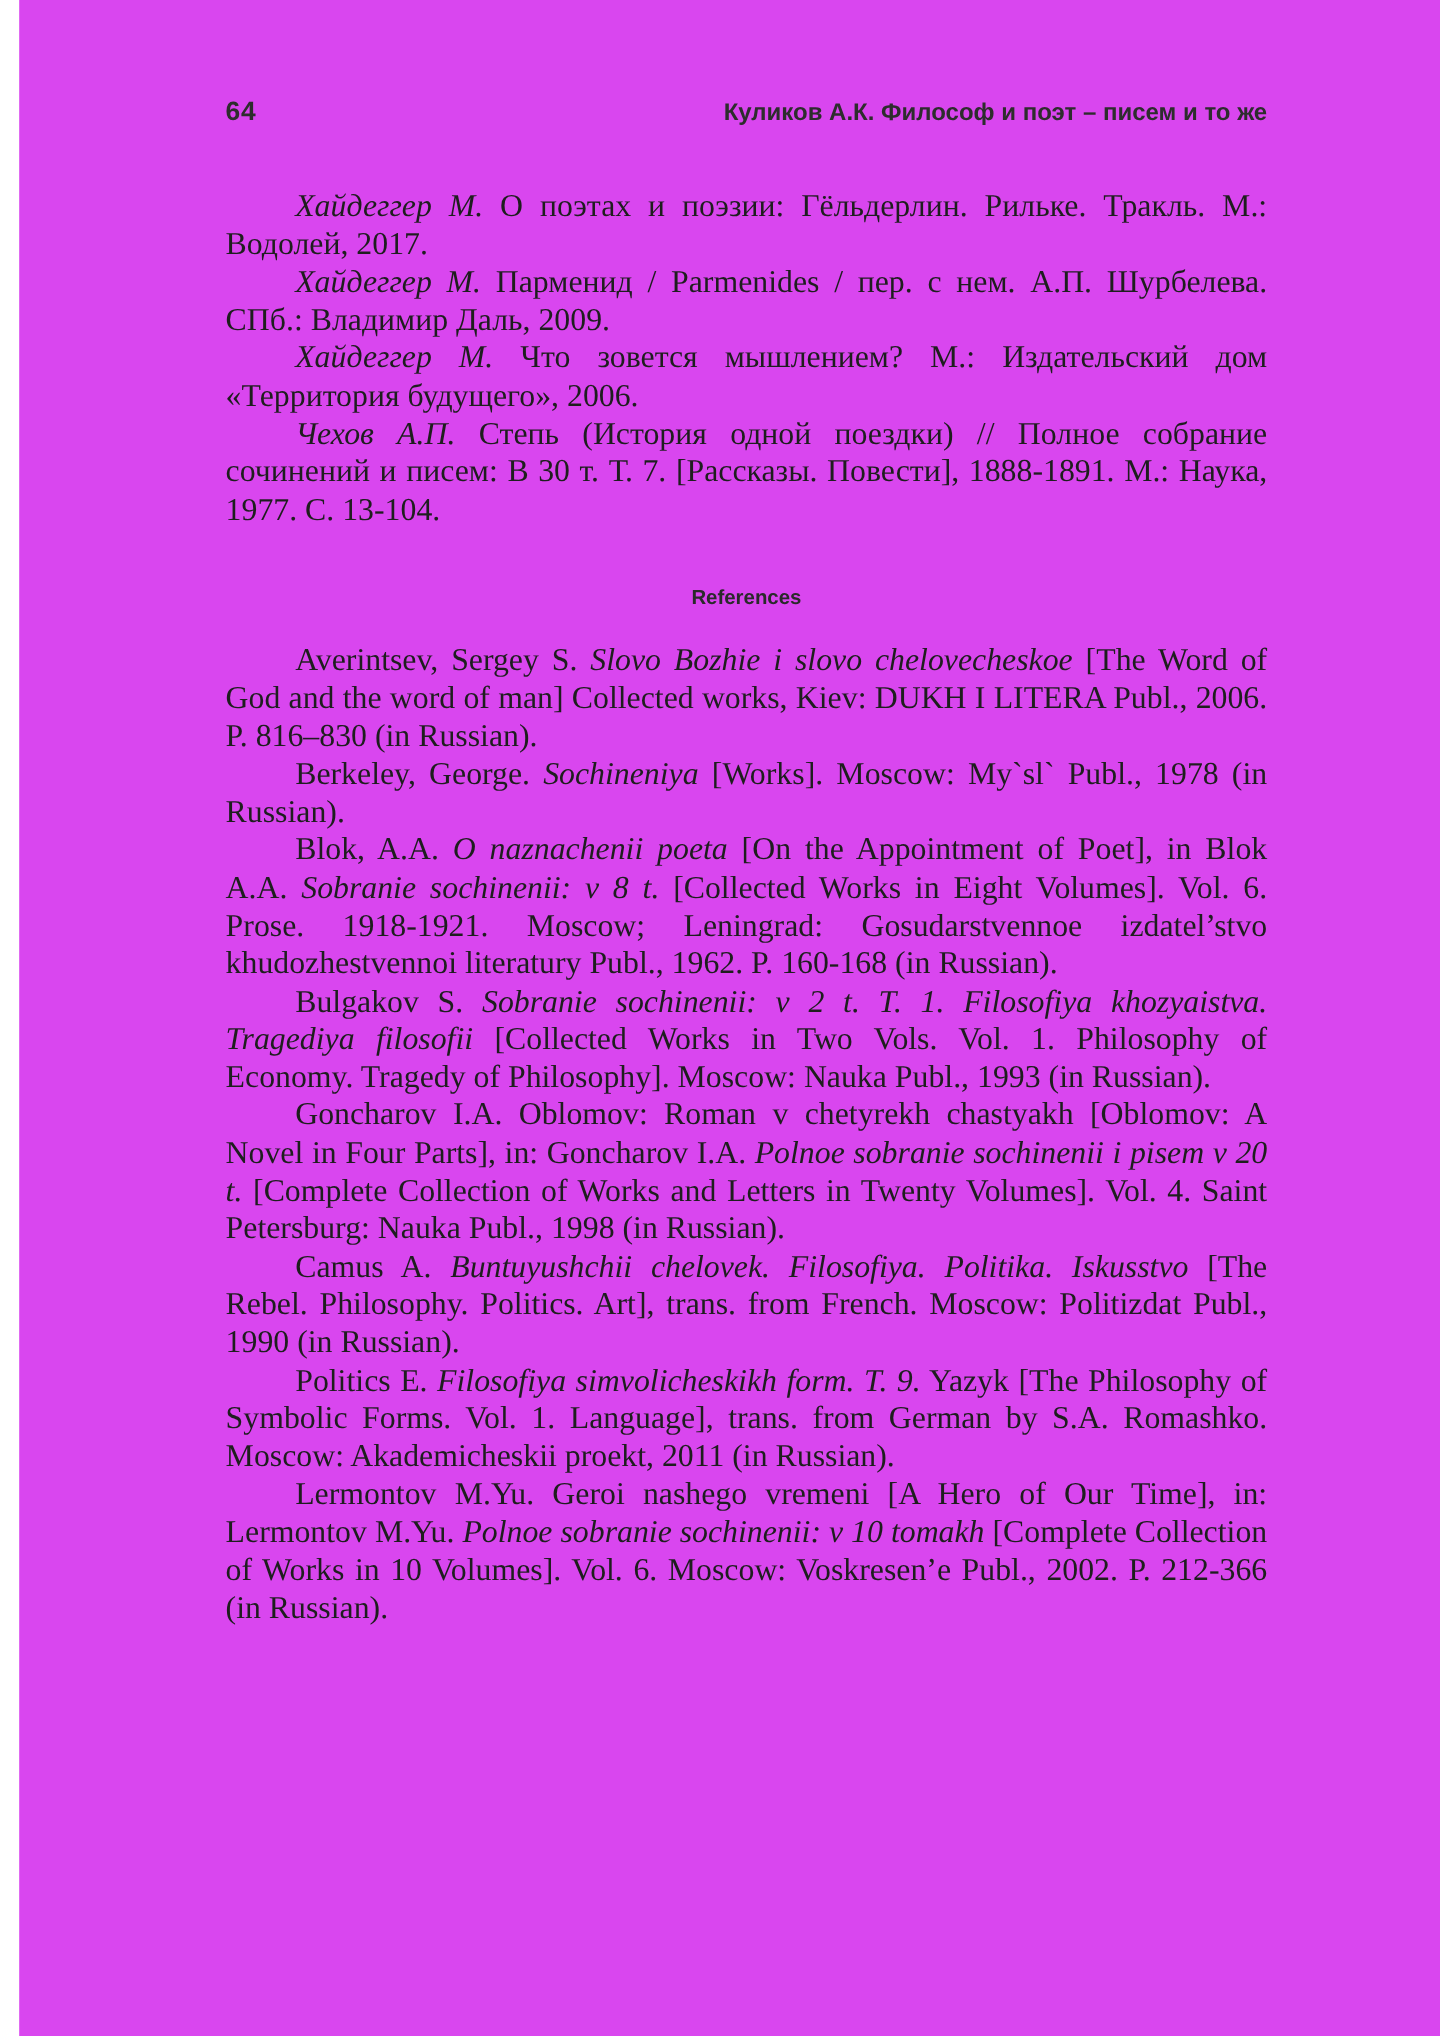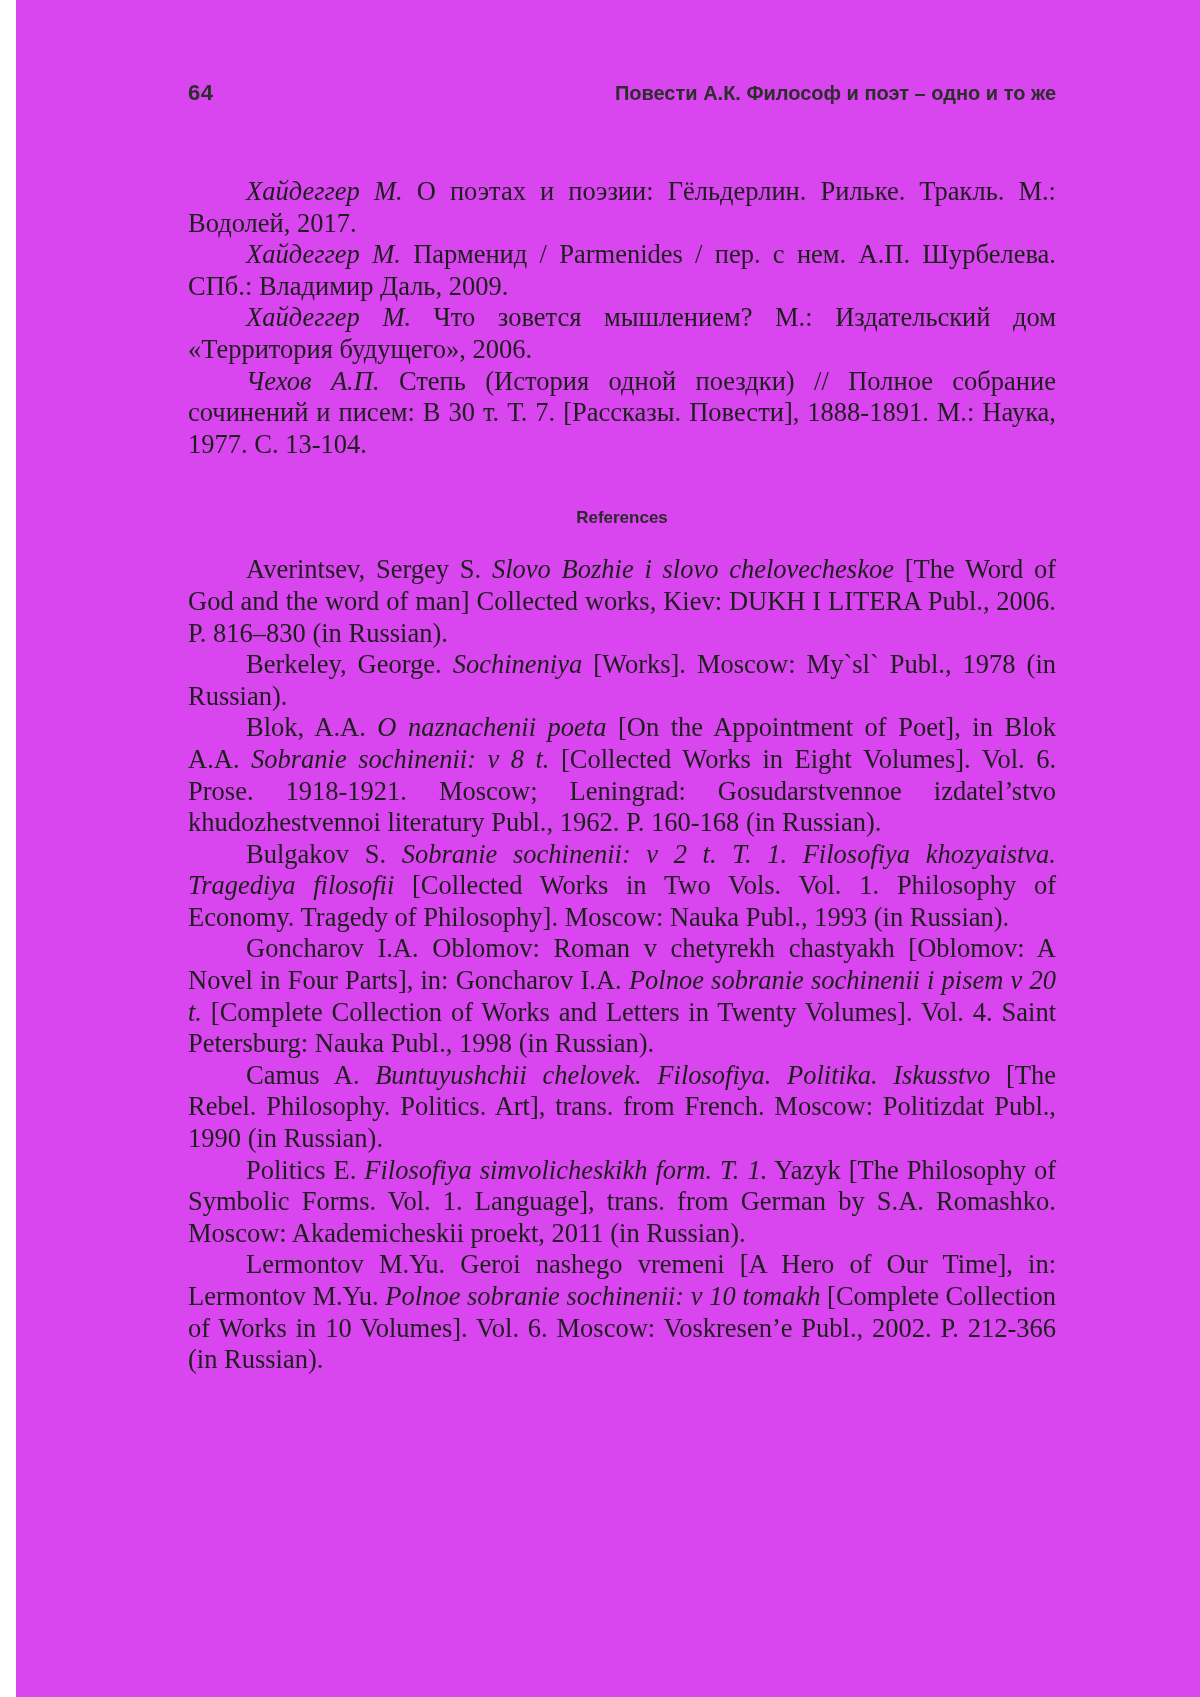--- a/index.html
+++ b/index.html
@@ -33,21 +33,21 @@
     letter-spacing: 0.5px;
   }
   .running-title {
     font-size: 20px;
     font-weight: 700;
   }
   .content {
     position: absolute;
     left: 172px;
     width: 868px;
-    top: 176px;
+    top: 156px;
     color: #1e1e1e;
   }
   .entry {
     margin: 0;
     font-size: 26.5px;
     line-height: 31.6px;
     text-align: justify;
     text-indent: 58px;
   }
   .entry .it {
@@ -63,40 +63,40 @@
     line-height: 32px;
   }
 </style>
 </head>
 <body>
 
 <div class="page">
 
   <header class="running-header">
     <span class="pageno">64</span>
-    <span class="running-title">Повести А.К. Философ и поэт – одно и то же</span>
+    <span class="running-title">Куликов А.К. Философ и поэт – писем и то же</span>
   </header>
 
   <main class="content">
 
     <section id="biblio-ru">
         <p class="entry"><span class="it">Хайдеггер М.</span><span> О поэтах и поэзии: Гёльдерлин. Рильке. Тракль. М.: Водолей, 2017.</span></p>
         <p class="entry"><span class="it">Хайдеггер М.</span><span> Парменид / Parmenides / пер. с нем. А.П. Шурбелева. СПб.: Владимир Даль, 2009.</span></p>
         <p class="entry"><span class="it">Хайдеггер М.</span><span> Что зовется мышлением? М.: Издательский дом «Территория будущего», 2006.</span></p>
         <p class="entry"><span class="it">Чехов А.П.</span><span> Степь (История одной поездки) // Полное собрание сочинений и писем: В 30 т. Т. 7. [Рассказы. Повести], 1888-1891. М.: Наука, 1977. С. 13-104.</span></p>
       </section>
 
     <h2 class="refs-heading">References</h2>
 
     <section id="biblio-en">
         <p class="entry"><span>Averintsev, Sergey S. </span><span class="it">Slovo Bozhie i slovo chelovecheskoe</span><span> [The Word of God and the word of man] Collected works, Kiev: DUKH I LITERA Publ., 2006. P. 816–830 (in Russian).</span></p>
         <p class="entry"><span>Berkeley, George. </span><span class="it">Sochineniya</span><span> [Works]. Moscow: My`sl` Publ., 1978 (in Russian).</span></p>
         <p class="entry"><span>Blok, A.A. </span><span class="it">O naznachenii poeta</span><span> [On the Appointment of Poet], in Blok A.A. </span><span class="it">Sobranie sochinenii: v 8 t.</span><span> [Collected Works in Eight Volumes]. Vol. 6. Prose. 1918-1921. Moscow; Leningrad: Gosudarstvennoe izdatel’stvo khudozhestvennoi literatury Publ., 1962. P. 160-168 (in Russian).</span></p>
         <p class="entry"><span>Bulgakov S. </span><span class="it">Sobranie sochinenii: v 2 t. T. 1. Filosofiya khozyaistva. Tragediya filosofii</span><span> [Collected Works in Two Vols. Vol. 1. Philosophy of Economy. Tragedy of Philosophy]. Moscow: Nauka Publ., 1993 (in Russian).</span></p>
         <p class="entry"><span>Goncharov I.A. Oblomov: Roman v chetyrekh chastyakh [Oblomov: A Novel in Four Parts], in: Goncharov I.A. </span><span class="it">Polnoe sobranie sochinenii i pisem v 20 t.</span><span> [Complete Collection of Works and Letters in Twenty Volumes]. Vol. 4. Saint Petersburg: Nauka Publ., 1998 (in Russian).</span></p>
         <p class="entry"><span>Camus A. </span><span class="it">Buntuyushchii chelovek. Filosofiya. Politika. Iskusstvo</span><span> [The Rebel. Philosophy. Politics. Art], trans. from French. Moscow: Politizdat Publ., 1990 (in Russian).</span></p>
-        <p class="entry"><span>Politics E. </span><span class="it">Filosofiya simvolicheskikh form. T. 1.</span><span> Yazyk [The Philosophy of Symbolic Forms. Vol. 1.  Language], trans. from German by S.A. Romashko. Moscow: Akademicheskii proekt, 2011 (in Russian).</span></p>
+        <p class="entry"><span>Politics E. </span><span class="it">Filosofiya simvolicheskikh form. T. 9.</span><span> Yazyk [The Philosophy of Symbolic Forms. Vol. 1.  Language], trans. from German by S.A. Romashko. Moscow: Akademicheskii proekt, 2011 (in Russian).</span></p>
         <p class="entry"><span>Lermontov M.Yu. Geroi nashego vremeni [A Hero of Our Time], in: Lermontov M.Yu. </span><span class="it">Polnoe sobranie sochinenii: v 10 tomakh</span><span> [Complete Collection of Works in 10 Volumes]. Vol. 6. Moscow: Voskresen’e Publ., 2002. P. 212-366 (in Russian).</span></p>
       </section>
 
   </main>
 
 </div>
 
 </body></html>

